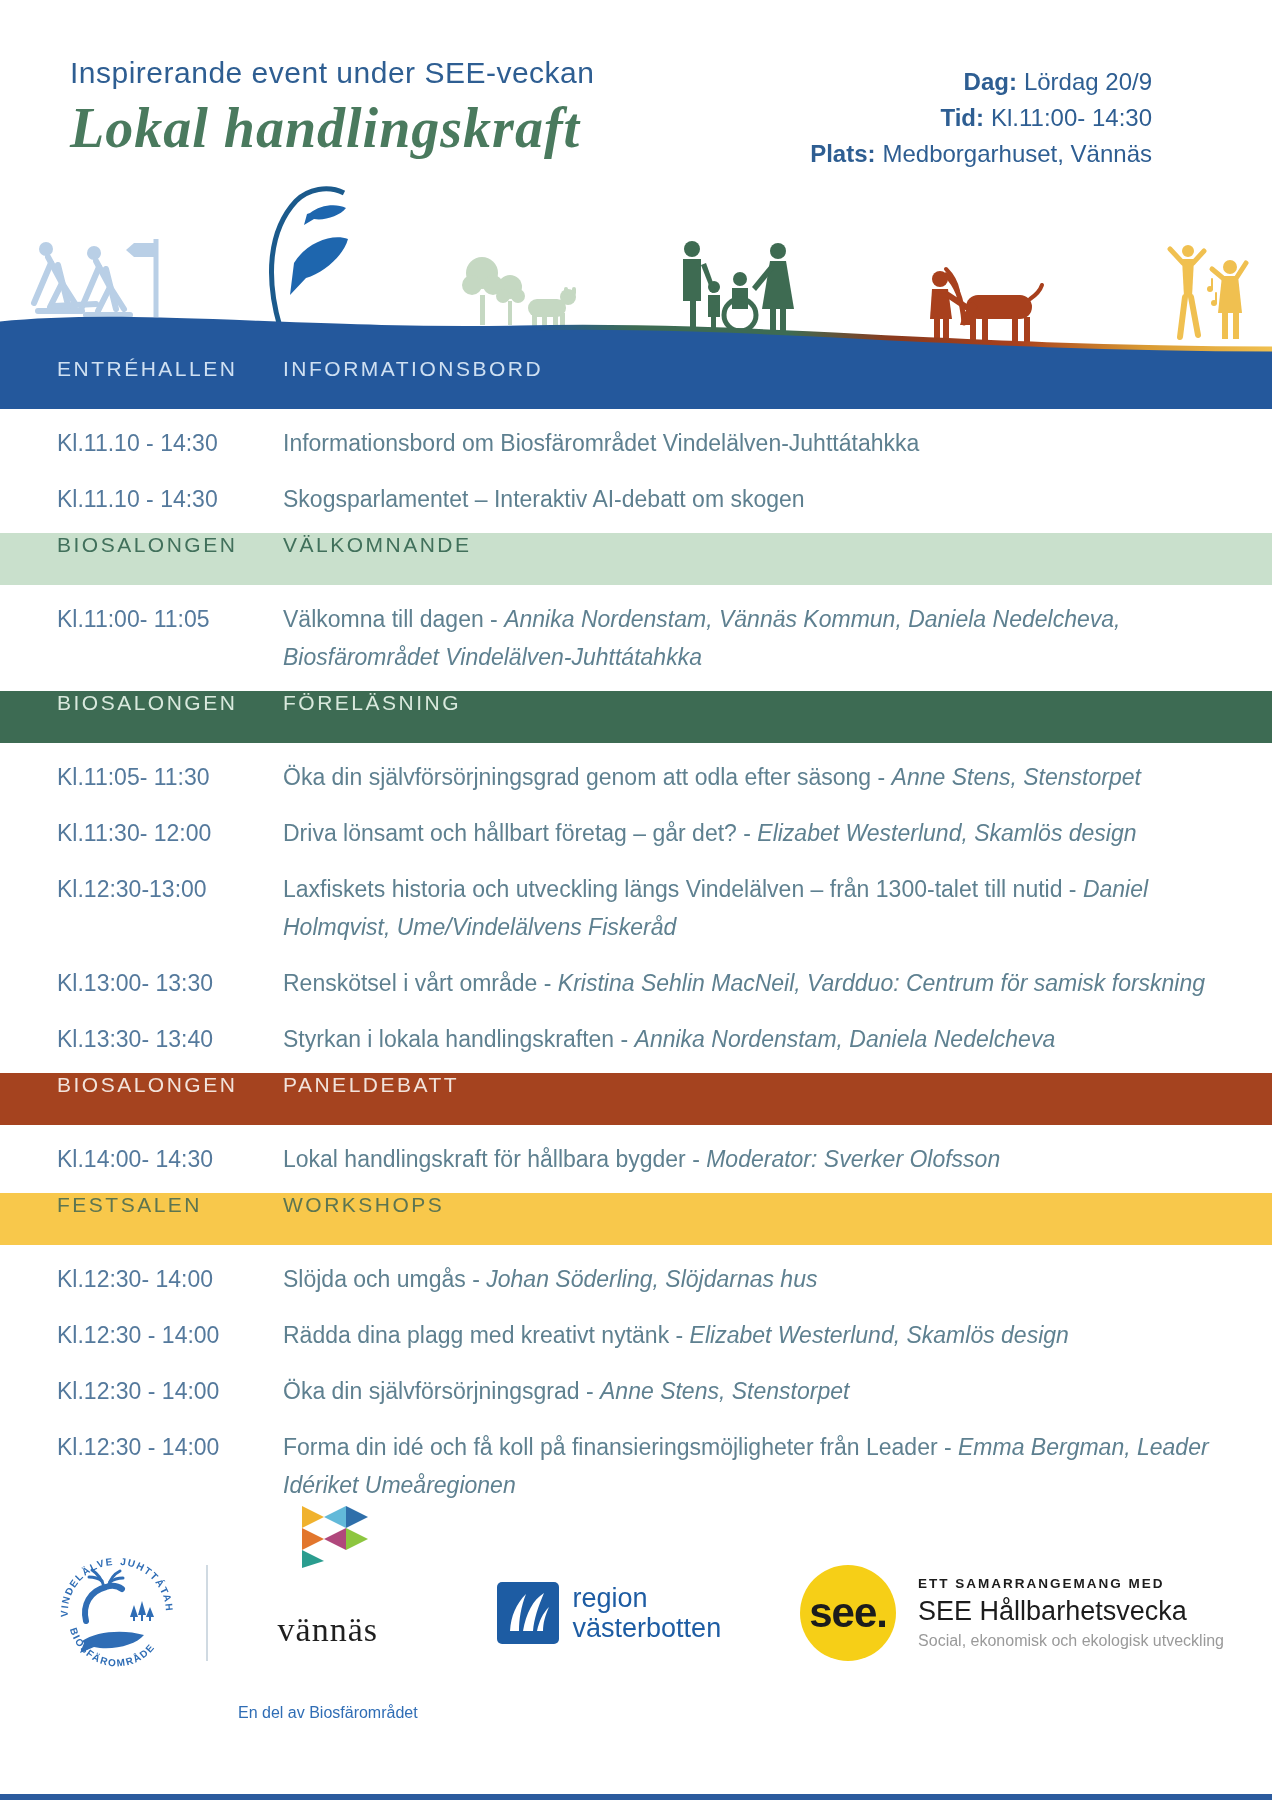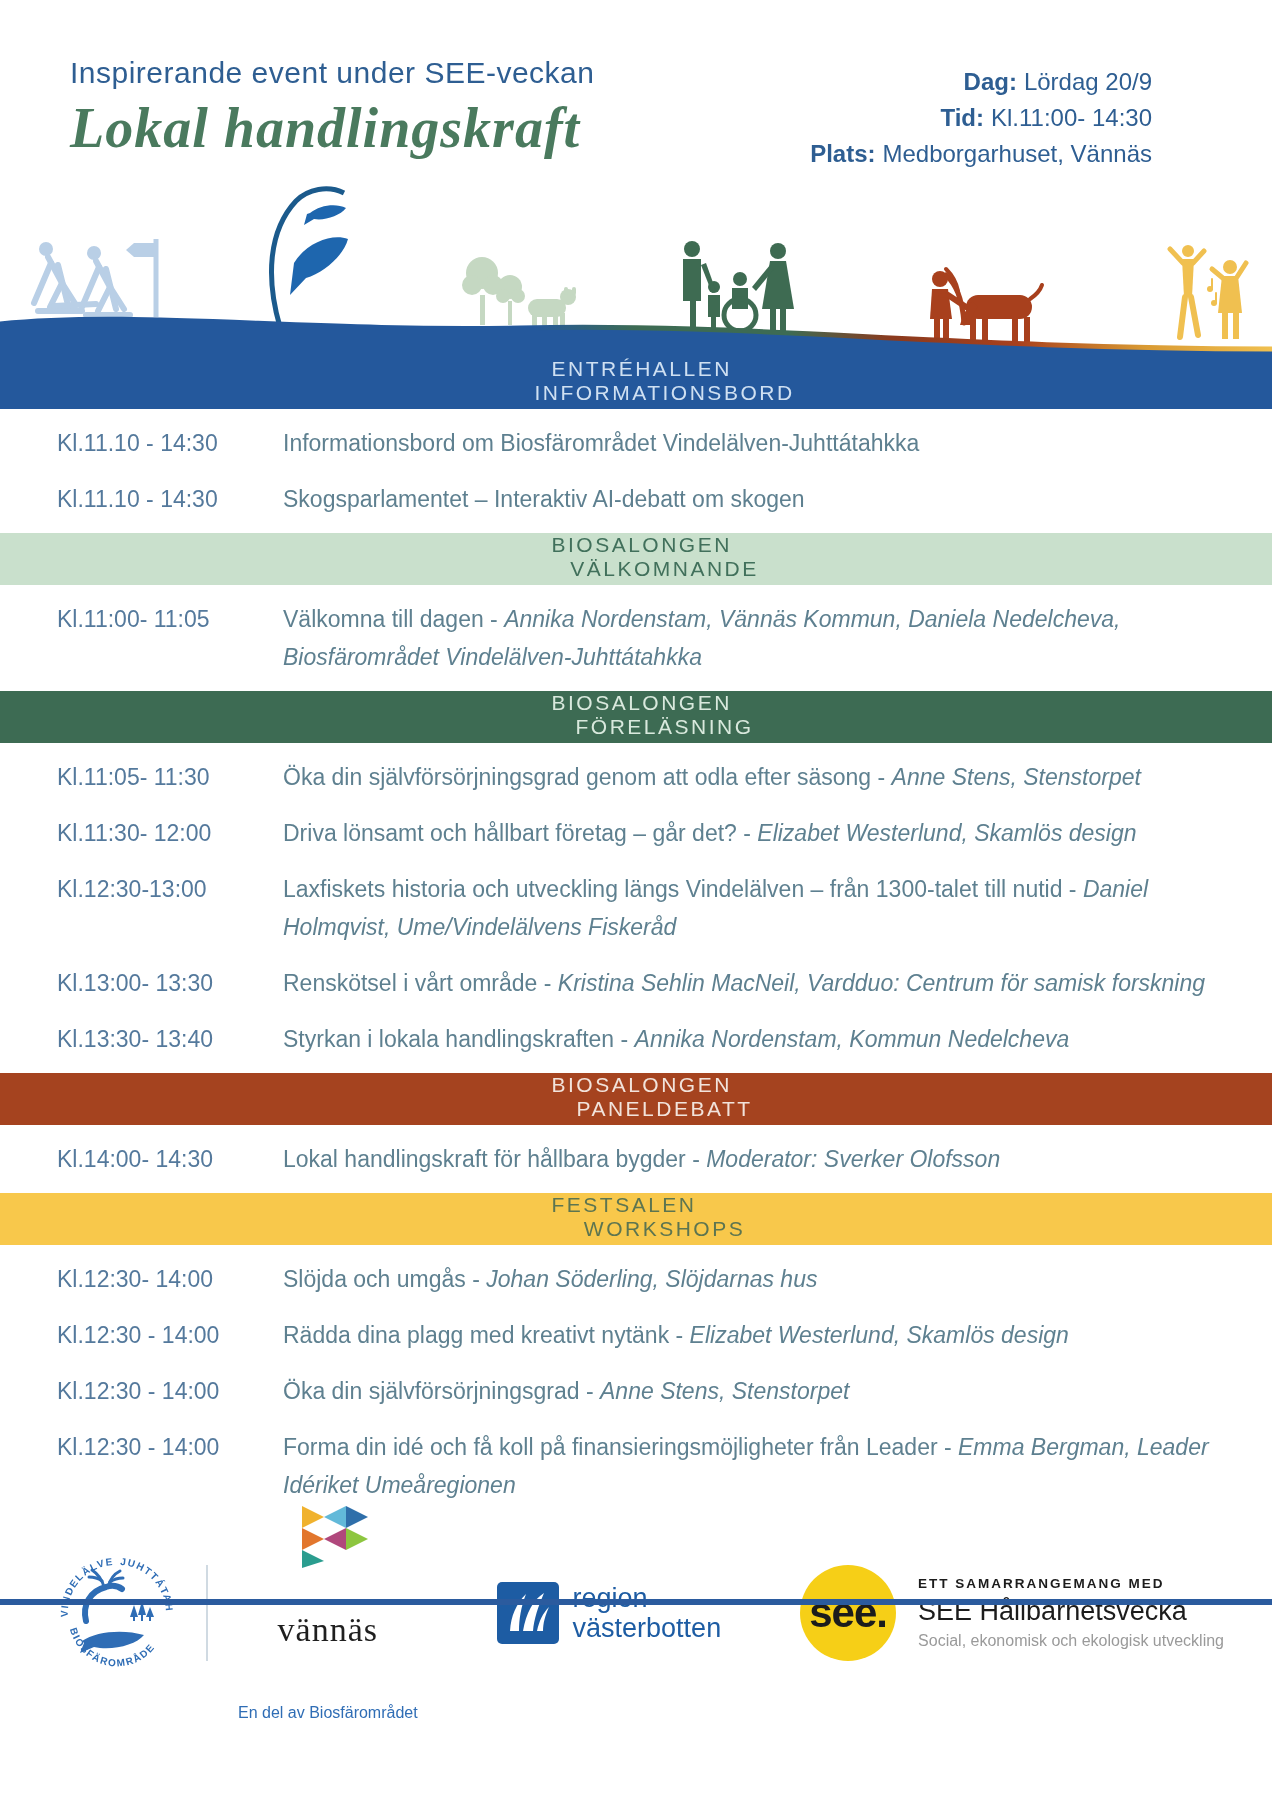--- a/index.html
+++ b/index.html
@@ -4,40 +4,40 @@
 <style>
   * { box-sizing: border-box; margin: 0; padding: 0; }
   html,body { width:1272px; height:1800px; }
   body {
     font-family: "Liberation Sans", sans-serif;
     background:#ffffff;
     position:relative;
     overflow:hidden;
     color:#5e8090;
   }
-  .page { width:1272px; height:1605px; position:relative; }
+  .page { width:1272px; height:1800px; position:relative; }
 
   
   .header { padding:56px 60px 0 70px; display:flex; justify-content:space-between; }
   .kicker { font-size:30px; letter-spacing:0.5px; color:#2e5e92; font-weight:400; }
   .title  { font-family:"Liberation Serif", serif; font-style:italic; font-weight:bold;
             font-size:56px; color:#4a7a5e; margin-top:6px; letter-spacing:1px; }
   .meta { margin-top:8px; margin-right:60px;text-align:right; }
   .meta-line { font-size:24px; color:#2e5e92; line-height:36px; }
   .meta-line .lbl { font-weight:bold; }
   .meta-line .val { margin-left:7px; }
 
   
   .hero { position:relative; height:125px; margin-top:60px; }
   .hero .ill { position:absolute; }
   .wave { position:absolute; left:0; bottom:0; width:1272px; height:55px; display:block; }
 
   
-  .band { display:flex; align-items:center; height:52px; margin:6px 0;
-          padding-left:57px; font-size:21px; letter-spacing:2.5px; font-weight:400;flex-direction:column; }
+  .band { display:flex; align-items:flex-start; height:52px; margin:6px 0;
+          padding-left:57px; font-size:21px; letter-spacing:2.5px; font-weight:400; }
   .band .room { width:226px; flex:none; }
   .band.blue      { background:#24589c; color:#cfe0f2; margin-top:0; }
   .band.lightgreen{ background:#c9e0cc; color:#41705b; }
   .band.darkgreen { background:#3d6b53; color:#d9e9dd; }
   .band.red       { background:#a5431f; color:#f2e3db; }
   .band.yellow    { background:#f8c84b; color:#5d7550; }
 
   .row { display:flex; padding:9px 24px 9px 57px; font-size:23px; line-height:38px; }
   .row .time { width:226px; flex:none; color:#54799c; }
   .row .desc { color:#5e8090; max-width:965px; }
@@ -256,21 +256,21 @@
     <div class="row">
       <div class="time">Kl.12:30-13:00</div>
       <div class="desc"><span>Laxfiskets historia och utveckling längs Vindelälven – från 1300-talet till nutid - </span><span class="names">Daniel Holmqvist, Ume/Vindelälvens Fiskeråd</span></div>
     </div>
     <div class="row">
       <div class="time">Kl.13:00- 13:30</div>
       <div class="desc"><span>Renskötsel i vårt område - </span><span class="names">Kristina Sehlin MacNeil, Vardduo: Centrum för samisk forskning</span></div>
     </div>
     <div class="row">
       <div class="time">Kl.13:30- 13:40</div>
-      <div class="desc"><span>Styrkan i lokala handlingskraften - </span><span class="names">Annika Nordenstam, Kommun Nedelcheva</span></div>
+      <div class="desc"><span>Styrkan i lokala handlingskraften - </span><span class="names">Annika Nordenstam, Daniela Nedelcheva</span></div>
     </div>
 
     <div class="band red">
       <span class="room">BIOSALONGEN</span>
       <span class="cat">PANELDEBATT</span>
     </div>
     <div class="row">
       <div class="time">Kl.14:00- 14:30</div>
       <div class="desc"><span>Lokal handlingskraft för hållbara bygder - </span><span class="names">Moderator: Sverker Olofsson</span></div>
     </div>

